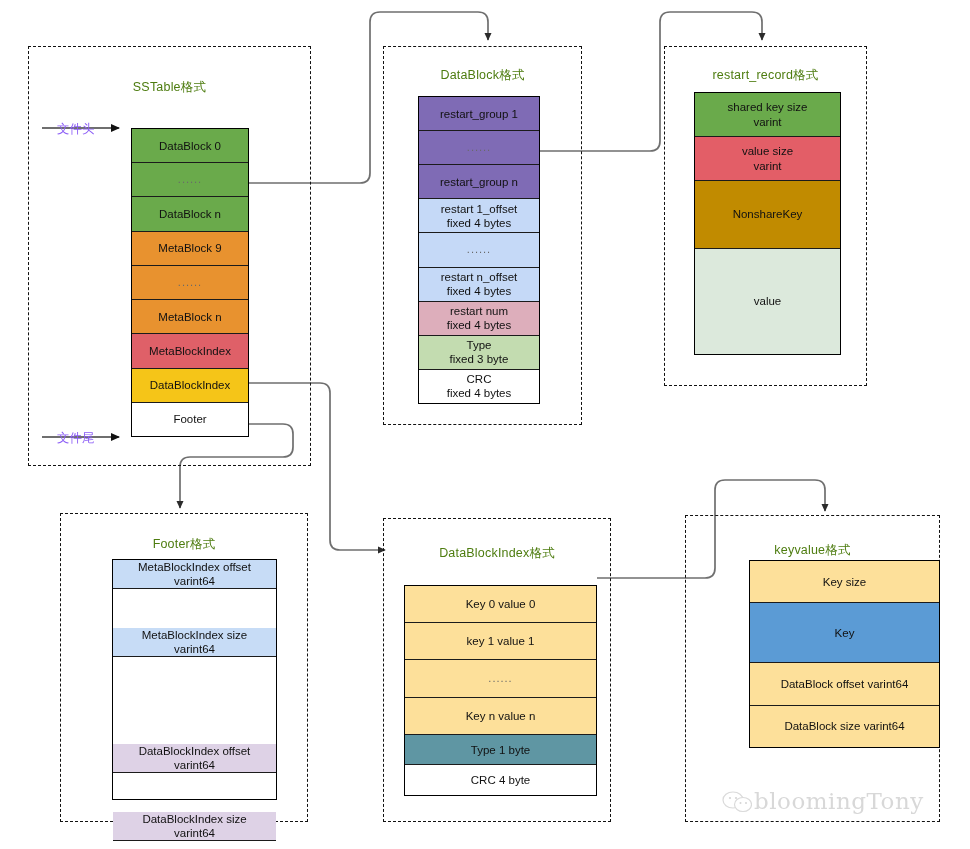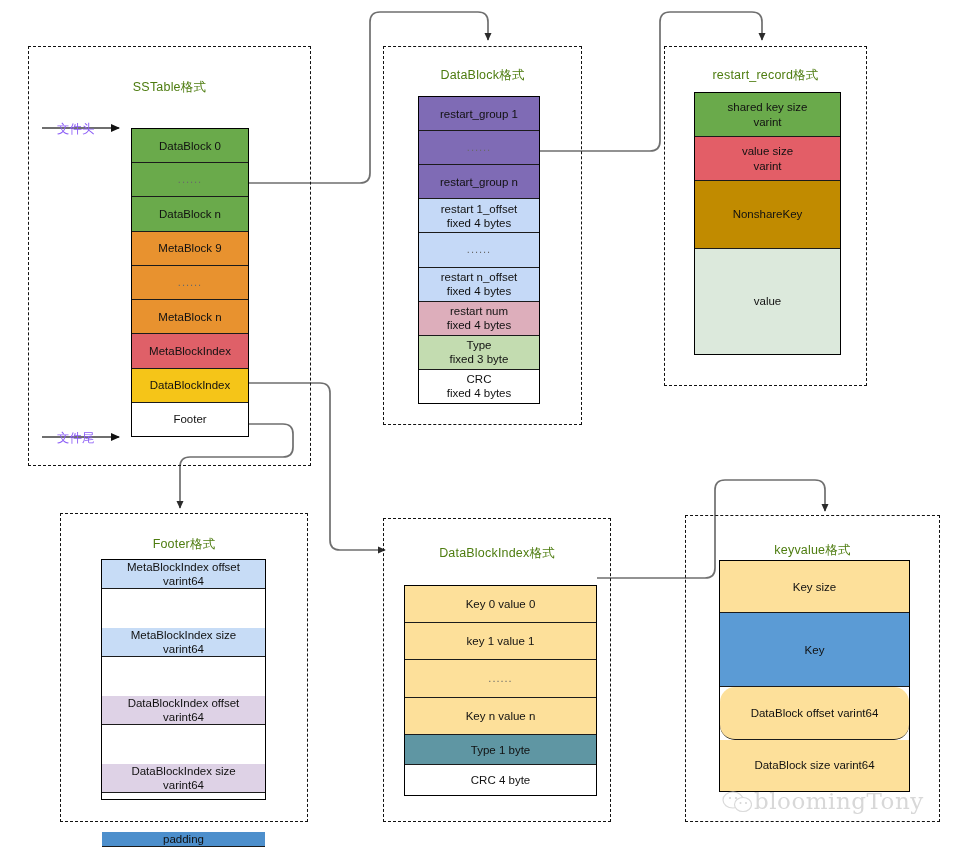--- a/index.html
+++ b/index.html
@@ -151,26 +151,26 @@
 varint</div>
       <div class="cell" style="background: rgb(227, 94, 103); flex: 1 1 0%;">value size
 varint</div>
       <div class="cell" style="background: rgb(193, 139, 0); flex: 1.55 1 0%;">NonshareKey</div>
       <div class="cell" style="background: rgb(220, 233, 220); flex: 2.45 1 0%;">value</div>
     </div>
 
   <div class="group" style="left:60px; top:513px; width:248px; height:309px;">
     <div class="group-title" style="top:22px;">Footer格式</div>
   </div>
-  <div class="stack" id="stack-footer" style="left:101px; top:559px; width:165px; height:241px;gap:39px;">
+  <div class="stack" id="stack-footer" style="left:112px; top:559px; width:165px; height:241px;gap:39px;">
       <div class="cell" style="background: rgb(199, 220, 246); flex: 1 1 0%;">MetaBlockIndex offset
 varint64</div>
       <div class="cell" style="background: rgb(199, 220, 246); flex: 1 1 0%;">MetaBlockIndex size
 varint64</div>
-      <div class="cell" style="background: rgb(222, 210, 230); flex: 1 1 0%;">DataBlockIndex offset
+      <div class="cell" style="background: rgb(222, 210, 230); flex: 1 1 0%; margin-top: 48px;">DataBlockIndex offset
 varint64</div>
       <div class="cell" style="background: rgb(222, 210, 230); flex: 1 1 0%;">DataBlockIndex size
 varint64</div>
       <div class="cell" style="background: rgb(77, 143, 204); flex: 1 1 0%;">padding</div>
       <div class="cell" style="background: rgb(156, 195, 190); flex: 1 1 0%;">magic number 8 byte</div>
     </div>
 
   <div class="group" style="left:383px; top:518px; width:228px; height:304px;">
     <div class="group-title" style="top:26px;">DataBlockIndex格式</div>
   </div>
@@ -179,24 +179,24 @@
       <div class="cell" style="background: rgb(253, 224, 154); flex: 1.22 1 0%;">key 1 value 1</div>
       <div class="cell dots" style="background: rgb(253, 224, 154); flex: 1.22 1 0%;">......</div>
       <div class="cell" style="background: rgb(253, 224, 154); flex: 1.22 1 0%;">Key n value n</div>
       <div class="cell" style="background: rgb(95, 150, 163); flex: 1 1 0%;">Type  1 byte</div>
       <div class="cell" style="background: rgb(255, 255, 255); flex: 1 1 0%;">CRC  4 byte</div>
     </div>
 
   <div class="group" style="left:685px; top:515px; width:255px; height:307px;">
     <div class="group-title" style="top:26px;">keyvalue格式</div>
   </div>
-  <div class="stack" id="stack-keyvalue" style="left:719px; top:560px; width:191px; height:232px;">
+  <div class="stack" id="stack-keyvalue" style="left:749px; top:560px; width:191px; height:188px;">
       <div class="cell" style="background: rgb(253, 224, 154); flex: 1.12 1 0%;">Key  size</div>
       <div class="cell" style="background: rgb(91, 155, 213); flex: 1.6 1 0%;">Key</div>
-      <div class="cell" style="background: rgb(253, 224, 154); flex: 1.12 1 0%; border-radius: 15px;">DataBlock offset  varint64</div>
+      <div class="cell" style="background: rgb(253, 224, 154); flex: 1.12 1 0%;">DataBlock offset  varint64</div>
       <div class="cell" style="background: rgb(253, 224, 154); flex: 1.12 1 0%;">DataBlock size  varint64</div>
     </div>
 
   <div class="wm" style="left:722px; top:788px;">
     <span style="display:inline-block;width:26px;height:20px;position:relative;">
       <svg viewBox="0 0 30 22" width="30" height="22" aria-hidden="true">
         <ellipse cx="11" cy="9" rx="10" ry="8" fill="none" stroke="#dadada" stroke-width="1.2"></ellipse>
         <ellipse cx="21" cy="13.5" rx="8.5" ry="7" fill="#ffffff" stroke="#dadada" stroke-width="1.2"></ellipse>
         <circle cx="8" cy="7" r="1.1" fill="#d5d5d5"></circle>
         <circle cx="14" cy="7" r="1.1" fill="#d5d5d5"></circle>

